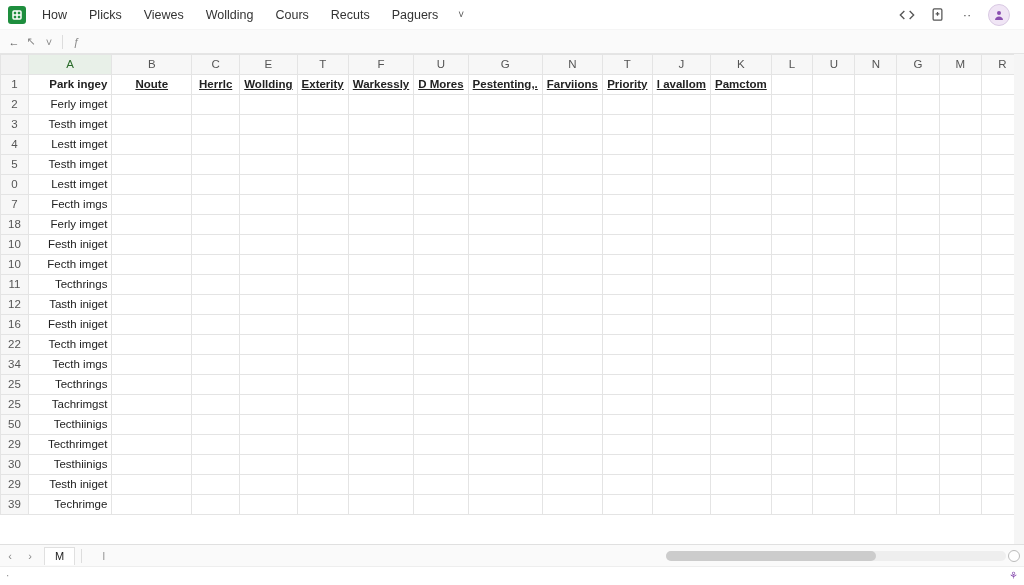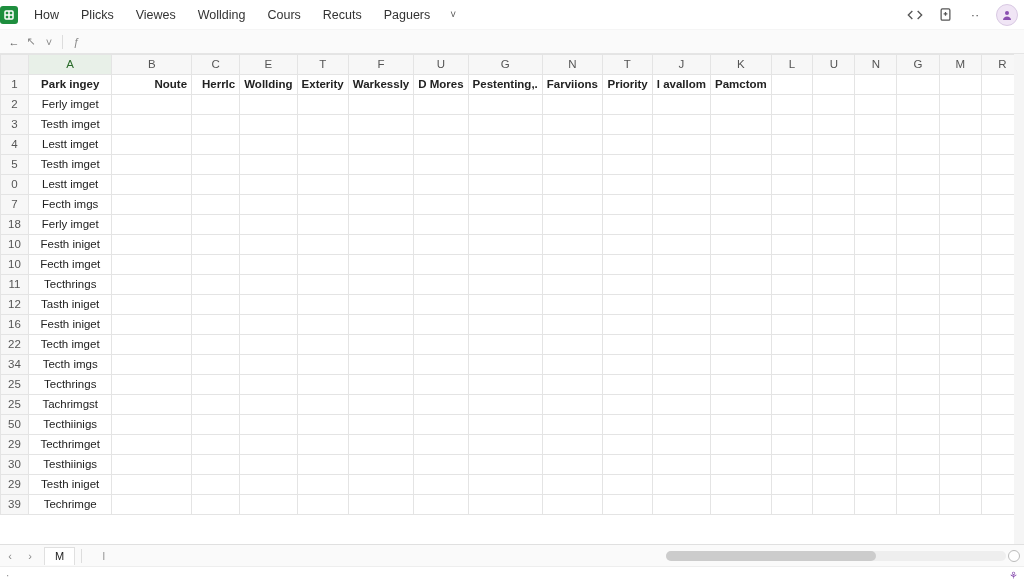--- a/index.html
+++ b/index.html
@@ -6,21 +6,21 @@
   html, body {
     width: 1024px; height: 585px; overflow: hidden;
     font-family: "Segoe UI", Arial, sans-serif;
     font-size: 12px; color: #222; background: #fff;
     user-select: none;
   }
 
   
   .menubar {
     height: 30px; display: flex; align-items: center;
-    padding: 0 0; gap: 6px; border-bottom: 1px solid #f5f5f5;
+    padding: 0 8px; gap: 6px; border-bottom: 1px solid #f5f5f5;
   }
   .app-icon {
     width: 18px; height: 18px; background: #1e8e3e; border-radius: 3px;
     display: flex; align-items: center; justify-content: center;
     margin-right: 2px;
   }
   .app-icon svg { width: 12px; height: 12px; }
   .menu-item {
     padding: 4px 8px; border-radius: 3px; font-size: 12.5px; color: #333;
     cursor: default;
@@ -78,22 +78,22 @@
   }
   .sheet thead th.sel {
     background: #e8f0e8; color: #2a6b2a;
   }
   .col-A { width: 88px; }
   .col-B { width: 92px; }
   .col-narrow { width: 50px; }
   .col-mid { width: 52px; }
   .sheet td { color: #222; }
   .bold { font-weight: 600; }
-  .ralign { text-align: center; margin-top: 44px; }
-  .calign { text-align: right; }
+  .ralign { text-align: right; margin-top: 44px; }
+  .calign { text-align: center; text-decoration: underline; }
 
   
   .tabbar {
     height: 22px; display: flex; align-items: center;
     border-top: 1px solid #e0e0e0; background: #fafafa;
     font-size: 11px; color: #555;
   }
   .tabbar .tab-nav { width: 20px; text-align: center; color: #888; }
   .tabbar .tab {
     padding: 2px 10px; border: 1px solid #e0e0e0; border-bottom: none;

